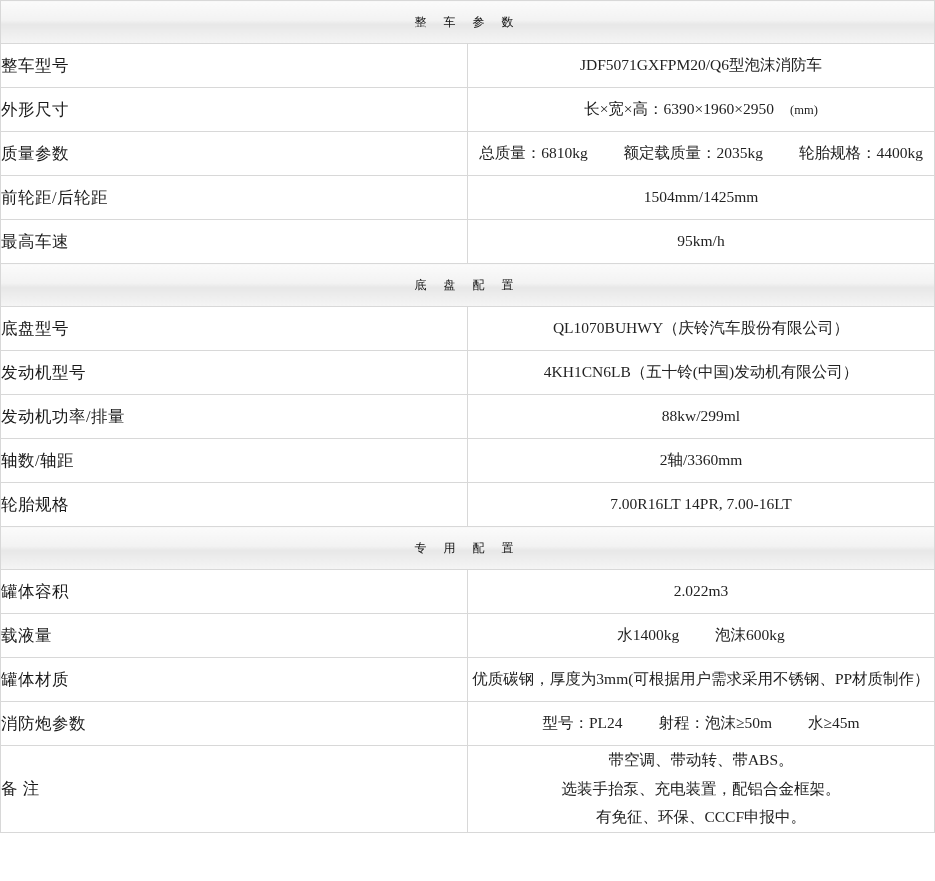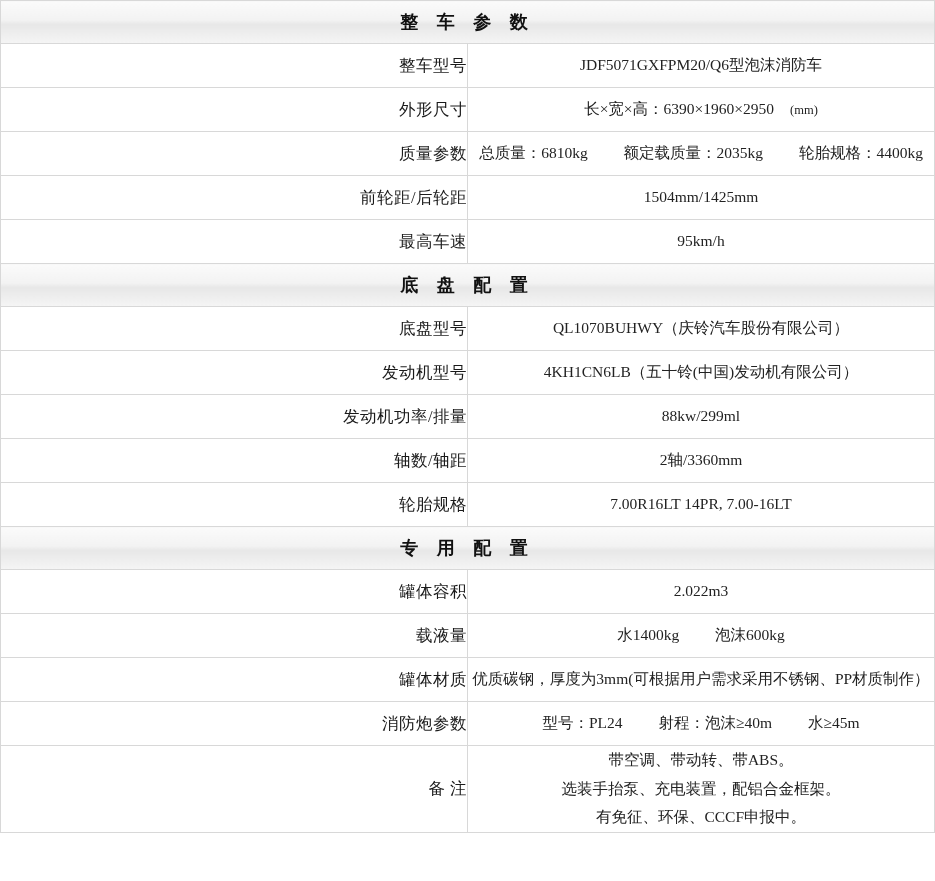--- a/index.html
+++ b/index.html
@@ -18,31 +18,31 @@
     table-layout: fixed;
   }
   .spec-table td {
     border: 1px solid #d8d8d8;
     padding: 0;
     vertical-align: middle;
   }
   .section-row td {
     background: linear-gradient(to bottom, #fbfbfb 0%, #f2f2f2 45%, #e7e7e7 55%, #f5f5f5 100%);
     text-align: center;
-    font-weight: bold;
-    font-size: 18px;
+    font-weight: normal;
+    font-size: 12px;
     letter-spacing: 7px;
     height: 42px;
     color: #111;
     border-left: 1px solid #d8d8d8;
     border-right: 1px solid #d8d8d8;
   }
   .label-cell {
     width: 235px;
-    text-align: right;
+    text-align: left;
     font-size: 16.5px;
     color: #1a1a1a;
     height: 43px;
     background: #fff;
     letter-spacing: 0.5px;
   }
   .value-cell {
     text-align: center;
     font-size: 15.5px;
     color: #222;
@@ -165,21 +165,21 @@
     <tr>
       <td class="label-cell">罐体材质</td>
       <td class="value-cell">
         <span class="seg">优质碳钢，厚度为3mm(可根据用户需求采用不锈钢、PP材质制作）</span>
       </td>
     </tr>
     <tr>
       <td class="label-cell">消防炮参数</td>
       <td class="value-cell">
         <span class="seg">型号：PL24</span>
-        <span class="seg">射程：泡沫≥40m</span>
+        <span class="seg">射程：泡沫≥50m</span>
         <span class="seg">水≥45m</span>
       </td>
     </tr>
 
     <tr>
       <td class="label-cell">备       注</td>
       <td class="value-cell note-value">
         <div>带空调、带动转、带ABS。</div>
         <div>选装手抬泵、充电装置，配铝合金框架。</div>
         <div>有免征、环保、CCCF申报中。</div>

